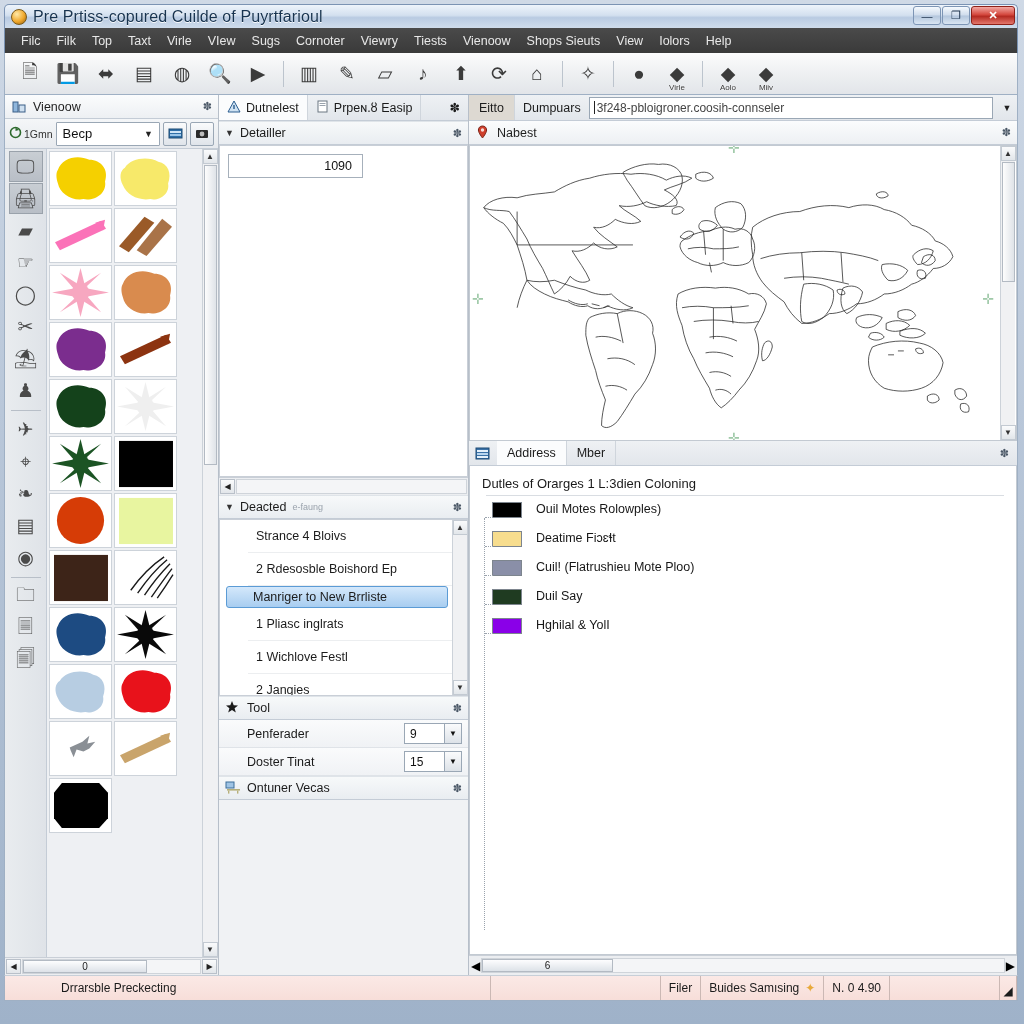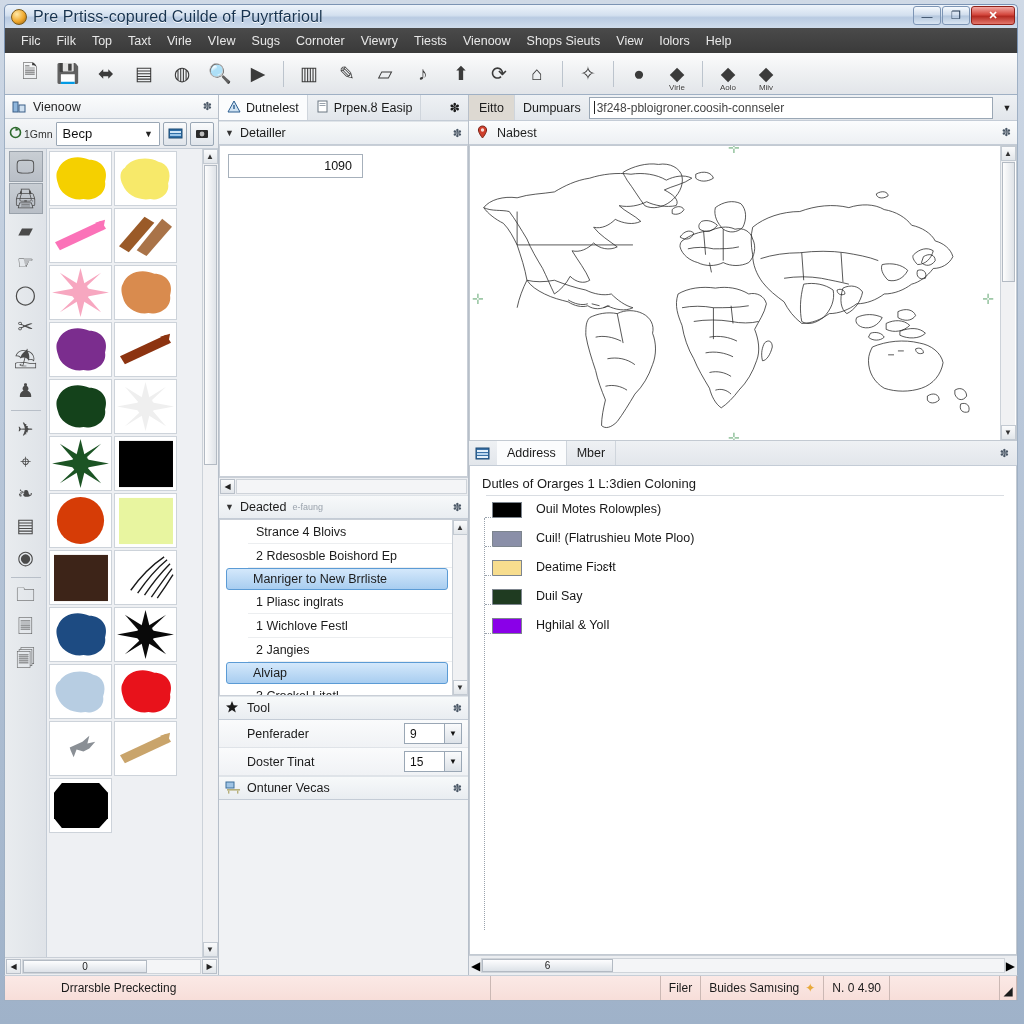--- a/index.html
+++ b/index.html
@@ -206,21 +206,21 @@
     width: 135px; height: 24px; border: 1px solid #a6b0bb; background: #fff;
     display: flex; align-items: center; justify-content: flex-end;
     padding-right: 10px; font-size: 12.5px; color: #111;
   }
   .list-box {
     background: #fff; border: 1px solid #c9cfd7;
     flex: 1; display: flex; overflow: hidden; position: relative;
   }
   .list-inner { flex: 1; padding-left: 28px; }
   .list-row {
-    height: 24px; display: flex; align-items: center;
+    height: 33px; display: flex; align-items: center;
     padding-left: 8px; font-size: 12.5px; color: #1c1c1c;
     border-bottom: 1px solid #eceef0;
   }
   .list-row.sel {
     background: linear-gradient(180deg,#d4e8fb 0%,#a8cdf0 100%);
     border: 1px solid #5b9bd5; border-radius: 3px;
     margin: 0 4px 0 -22px; padding-left: 26px; height: 22px;
   }
   .spin-row {
     height: 28px; display: flex; align-items: center; gap: 6px;
@@ -856,26 +856,26 @@
       <div class="legend-pane">
         <div class="legend-title">Dutles of Orarges 1  L:3dien Coloning</div>
         <div class="legend-rule"></div>
         <div class="legend-tree"></div>
         <div id="legendlist">
             <div class="legend-item">
               <span class="sw" style="background: rgb(0, 0, 0);"></span>
               <span class="legend-lbl">Ouil Motes Rolowples)</span>
             </div>
             <div class="legend-item">
+              <span class="sw" style="background: rgb(247, 221, 142);"></span>
+              <span class="legend-lbl">Deatime Fiɔɛɬt</span>
+            </div>
+            <div class="legend-item">
               <span class="sw" style="background: rgb(138, 143, 168);"></span>
               <span class="legend-lbl">Cuil! (Flatrushieu Mote Ploo)</span>
-            </div>
-            <div class="legend-item">
-              <span class="sw" style="background: rgb(247, 221, 142);"></span>
-              <span class="legend-lbl">Deatime Fiɔɛɬt</span>
             </div>
             <div class="legend-item">
               <span class="sw" style="background: rgb(31, 59, 33);"></span>
               <span class="legend-lbl">Duil Say</span>
             </div>
             <div class="legend-item">
               <span class="sw" style="background: rgb(138, 0, 232);"></span>
               <span class="legend-lbl">Hghilal &amp; YolI</span>
             </div>
           </div>

